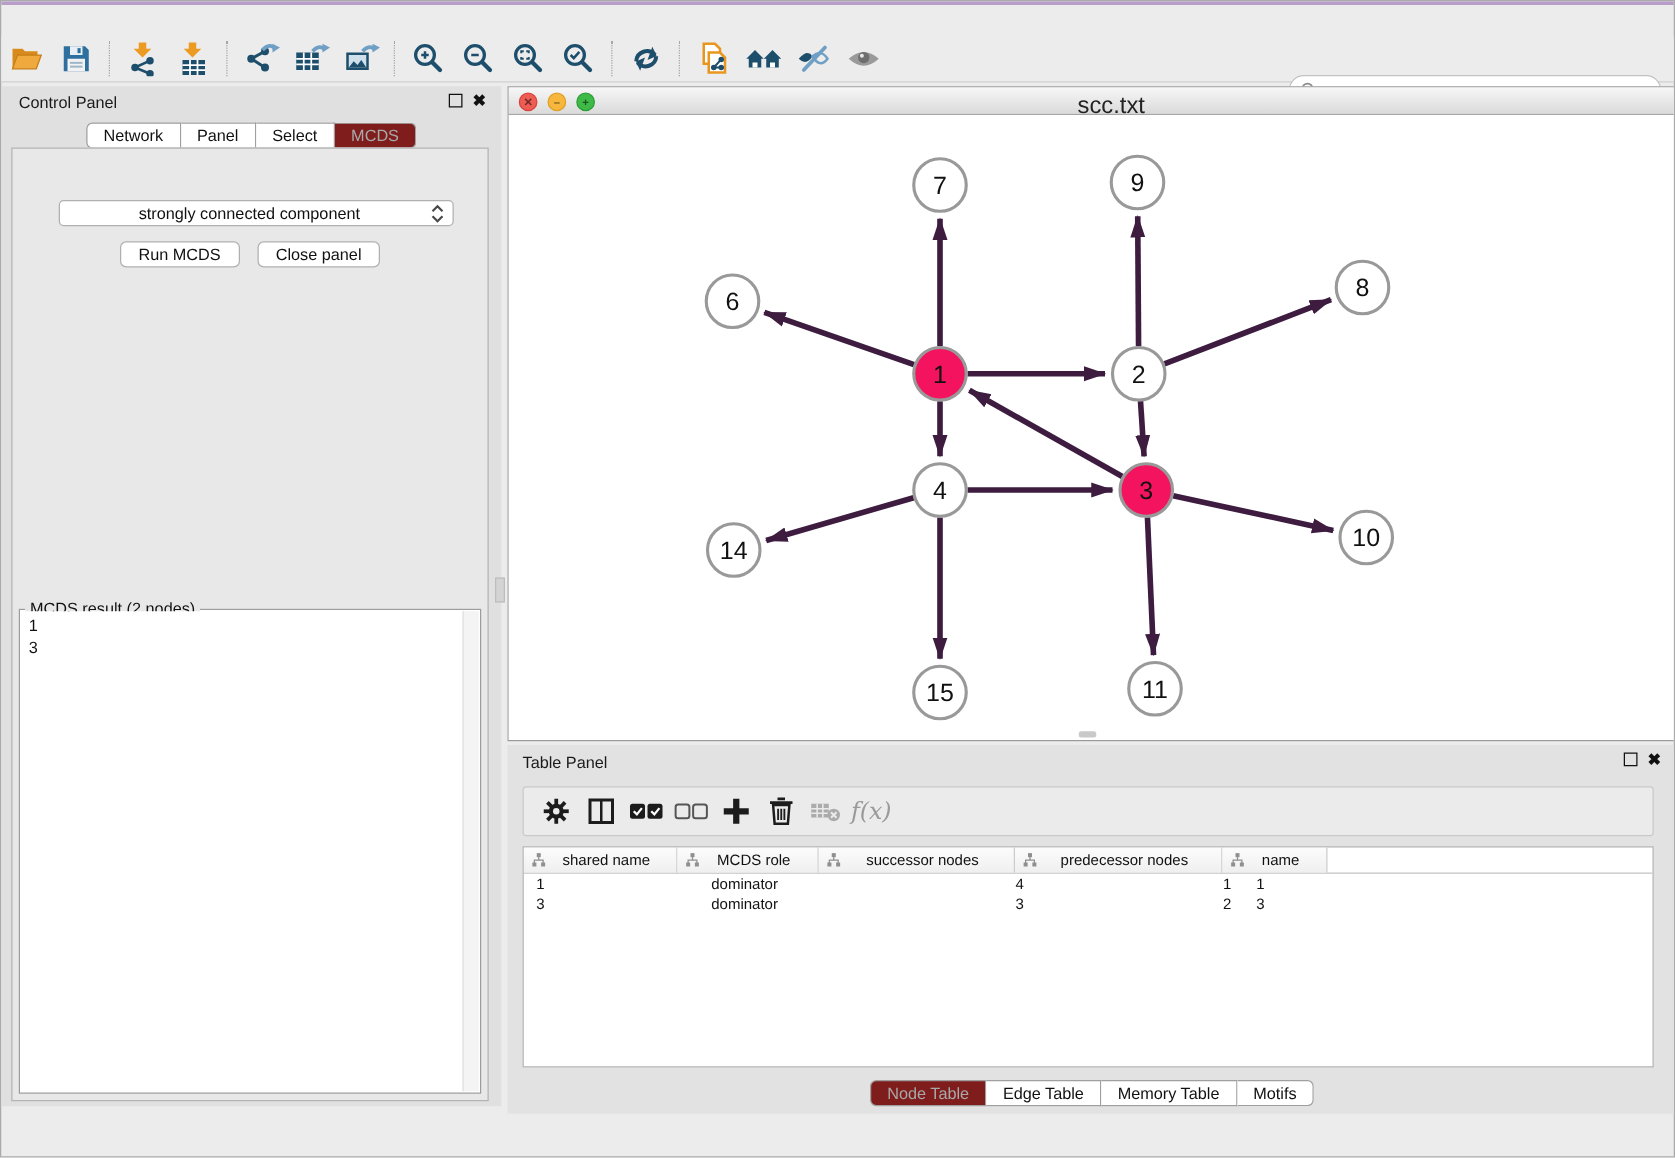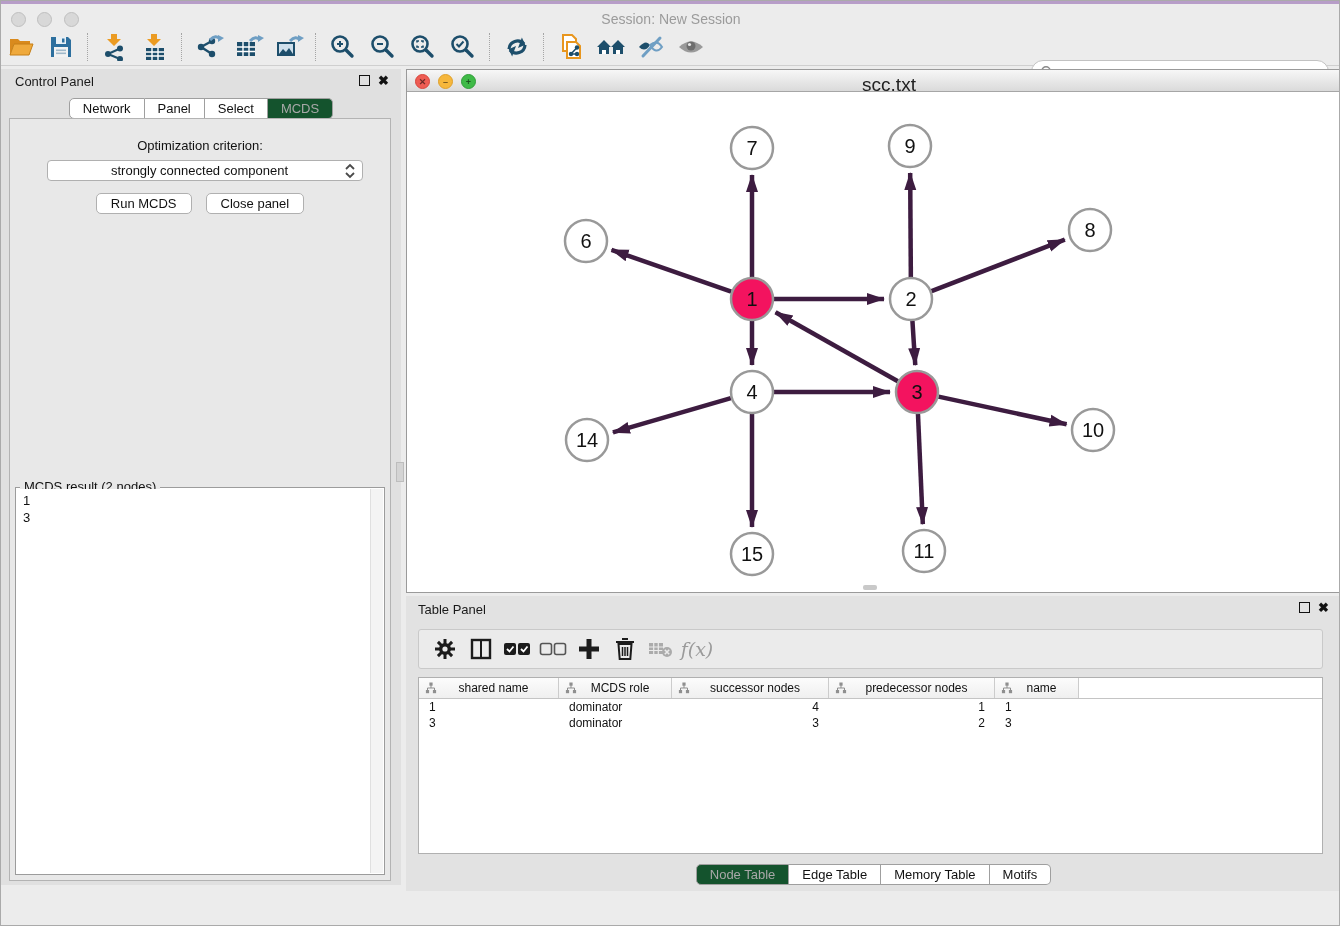--- a/index.html
+++ b/index.html
@@ -14,21 +14,21 @@
   
   #toolbar{left:0;top:28px;width:1340px;height:36px;background:#ececec;border-bottom:1px solid #cfcfcf;display:flex;align-items:center;}
   .tbi{width:34px;height:30px;display:flex;align-items:center;justify-content:center;margin:0 3px;}
   .tbsep{width:1px;height:28px;border-left:1px dotted #a5a5a5;margin:0 6px;}
   #searchbox{position:absolute;right:12px;top:31px;width:288px;height:22px;background:#fff;border:1px solid #c2c2c2;border-radius:12px;display:flex;align-items:center;padding-left:8px;}
   
   .tabrow{display:flex;}
   .tab{background:#fff;border:1px solid #9f9f9f;border-left:none;font-size:13px;padding:2px 13px;color:#111;white-space:nowrap;cursor:default;}
   .tab:first-child{border-left:1px solid #9f9f9f;border-radius:5px 0 0 5px;}
   .tab:last-child{border-radius:0 5px 5px 0;}
-  .tab.selected{background:#14532d;color:#a8a8a8;}
+  .tab.selected{background:#7f1d1d;color:#a8a8a8;}
   
   #control-panel{left:0;top:68px;width:400px;height:816px;background:#e0e0e0;}
   #cp-title{left:14px;top:5px;font-size:13px;color:#1a1a1a;}
   .panel-btns{position:absolute;top:6px;display:flex;gap:8px;align-items:center;}
   #cp-btns{right:12px;}
   .float-glyph{width:9px;height:9px;border:1.5px solid #111;display:inline-block;}
   .close-glyph{font-size:13px;font-weight:bold;color:#111;line-height:10px;}
   #cp-tabs{left:0;top:29px;width:400px;display:flex;justify-content:center;}
   #cp-content{left:8px;top:49px;width:382px;height:763px;background:#e8e8e8;border:1px solid #b3b3b3;box-sizing:border-box;}
   #opt-label{left:0;top:19px;width:100%;text-align:center;font-size:13px;color:#111;}
@@ -71,28 +71,20 @@
   #memory-btn{position:absolute;right:10px;top:6px;height:24px;background:#f8f8f8;border:1px solid #b9b9b9;border-radius:3px;display:flex;align-items:center;padding:0 10px;gap:6px;font-size:13px;color:#111;}
   #memory-dot{width:12px;height:12px;border-radius:50%;background:#2ba335;}
 </style>
 </head>
 <body>
 
 <div id="app">
 
   <div class="abs" id="top-accent"></div>
 
-  <div class="abs" id="titlebar">
-    <div class="abs" id="mac-dots">
-      <span class="mac-dot"></span>
-      <span class="mac-dot"></span>
-      <span class="mac-dot"></span>
-    </div>
-    <div class="abs" id="win-title">Session: New Session</div>
-  </div>
 
   <div class="abs" id="toolbar">
     <span class="tbi">
       <svg width="28" height="26" viewBox="0 0 28 26">
           <path d="M3 21 V5 h8 l2 2 h10 v3 H7 z" fill="#d98a1d"></path>
           <path d="M7 10 h19 l-4 11 H3 z" fill="#efa93c" stroke="#c67f16" stroke-width="1"></path>
         </svg>
     </span>
     <span class="tbi">
       <svg width="26" height="26" viewBox="0 0 26 26">
@@ -235,21 +227,20 @@
       <span class="float-glyph"></span>
       <span class="close-glyph">✖</span>
     </div>
     <div class="abs tabrow" id="cp-tabs">
         <div class="tab">Network</div>
         <div class="tab">Panel</div>
         <div class="tab">Select</div>
         <div class="tab selected">MCDS</div>
       </div>
     <div class="abs" id="cp-content">
-      <div class="abs" id="opt-label">Optimization criterion:</div>
       <div class="abs" id="criterion">
         <span>strongly connected component</span>
         <svg width="16" height="18" viewBox="0 0 16 18" style="margin-right:4px;">
             <path d="M4 7 L8 3 L12 7" fill="none" stroke="#4a4a4a" stroke-width="1.8"></path>
             <path d="M4 11 L8 15 L12 11" fill="none" stroke="#4a4a4a" stroke-width="1.8"></path>
           </svg>
       </div>
       <div class="abs" id="mcds-buttons">
         <button class="btn">Run MCDS</button>
         <button class="btn">Close panel</button>
@@ -385,21 +376,21 @@
             <rect x="1" y="4" width="14" height="11" fill="#ababab"></rect>
             <path d="M1 8 h14 M1 11.5 h14 M5.7 4 v11 M10.3 4 v11" stroke="#ebebeb" stroke-width="1.2"></path>
             <circle cx="19" cy="13" r="5" fill="#ababab"></circle>
             <path d="M16.8 10.8 l4.4 4.4 M21.2 10.8 l-4.4 4.4" stroke="#ebebeb" stroke-width="1.6"></path>
           </svg>
       </span>
       <span class="tpi fx">f(x)</span>
     </div>
     <div class="abs" id="tablewrap">
       <div id="t-head">
-          <div class="th" style="width: 140px;">
+          <div class="th" style="width: 123px;">
             <svg width="12" height="12" viewBox="0 0 12 12">
               <path d="M6 2 V6 M2.5 9 V6 H9.5 V9" stroke="#8f8f8f" stroke-width="1" fill="none"></path>
               <rect x="4.4" y="0.5" width="3.2" height="3.2" fill="#8f8f8f"></rect>
               <rect x="0.9" y="8" width="3.2" height="3.2" fill="#8f8f8f"></rect>
               <rect x="7.9" y="8" width="3.2" height="3.2" fill="#8f8f8f"></rect>
             </svg>
             <span>shared name</span>
           </div>
           <div class="th" style="width: 113px;">
             <svg width="12" height="12" viewBox="0 0 12 12">

